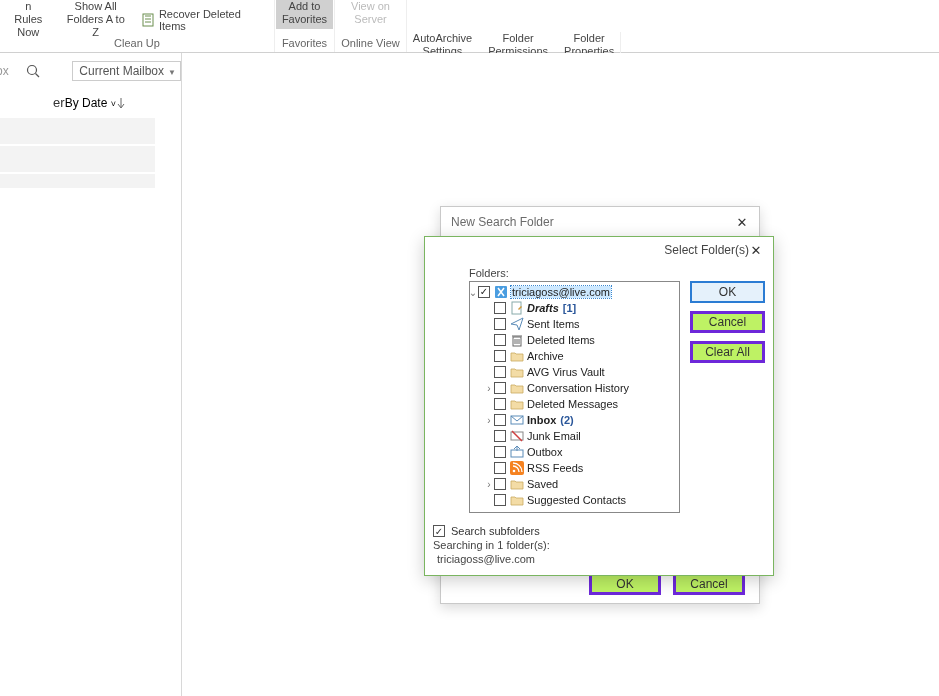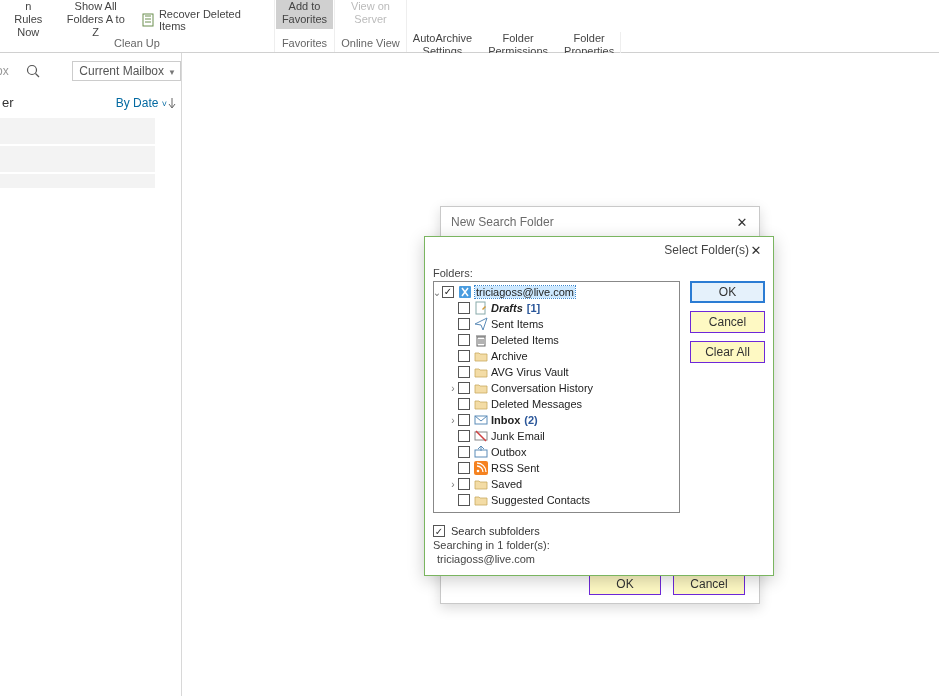--- a/index.html
+++ b/index.html
@@ -92,34 +92,34 @@
     .searchbox {
       flex: 1;
       display: flex;
       align-items: center;
       border: none;
       color: #999;
     }
     .sortrow {
       display: flex;
       align-items: center;
-      justify-content: space-between;
+      justify-content: center;
       padding: 6px 4px 6px 2px;
       color: #777;
     }
     .sort-left {
       font-size: 13px;
       color: #333;
     }
     .sort-right {
       display: flex;
       align-items: center;
       gap: 0;
       font-size: 12px;
-      color: #0369a1;
+      color: #000000;
     }
     .msgplaceholder {
       height: 26px;
       margin: 2px 0;
       background: #f3f3f3;
       width: 155px;
     }
     .mainarea {
       flex: 1;
       background: #fff;
@@ -147,22 +147,22 @@
     .parent-buttons {
       position: absolute;
       bottom: 8px;
       right: 14px;
       display: flex;
       gap: 12px;
     }
     .std-btn {
       min-width: 72px;
       height: 22px;
-      border: 1px solid #6d28d9;
-      background: #fef9c3;
+      border: 3px solid #6d28d9;
+      background: #bef264;
       font-size: 12px;
       color: #333;
       display: inline-flex;
       align-items: center;
       justify-content: center;
     }
     
     .select-dialog {
       position: absolute;
       left: 424px;
@@ -186,20 +186,21 @@
       font-size: 13px;
       color: #333;
       text-align: center;
       cursor: pointer;
       font-family: Arial;
     }
     .dlg-body {
       padding: 0 8px 10px 8px;
       display: flex;
       gap: 10px;
+      margin-left: 36px;
     }
     .folders-col {
       flex: 1;
     }
     .folders-lbl {
       font-size: 11px;
       color: #444;
       margin-bottom: 2px;
     }
     .tree-box {
@@ -563,21 +564,21 @@
             <span class="expander" style="margin-left: 14px;"></span>
             <span class="cb"></span>
             <span class="iconbox">
               <svg width="14" height="14" viewBox="0 0 14 14">
                 <rect x="0" y="0" width="14" height="14" fill="#f58220" rx="2"></rect>
                 <circle cx="4" cy="10" r="1.3" fill="#fff"></circle>
                 <path d="M3 5 a6 6 0 0 1 6 6" fill="none" stroke="#fff" stroke-width="1.3"></path>
                 <path d="M3 2 a9 9 0 0 1 9 9" fill="none" stroke="#fff" stroke-width="1.3"></path>
               </svg>
             </span>
-            <span class="label">RSS Sent</span>
+            <span class="label">RSS Feeds</span>
           </div>
           <div class="tree-row">
             <span class="expander" style="margin-left: 14px;">›</span>
             <span class="cb"></span>
             <span class="iconbox">
               <svg width="14" height="14" viewBox="0 0 14 14">
                 <path d="M1 4 h4 l1 1 h7 v7 h-12 z" fill="#f3dca6" stroke="#c9a960" stroke-width="0.8"></path>
               </svg>
             </span>
             <span class="label">Saved</span>

